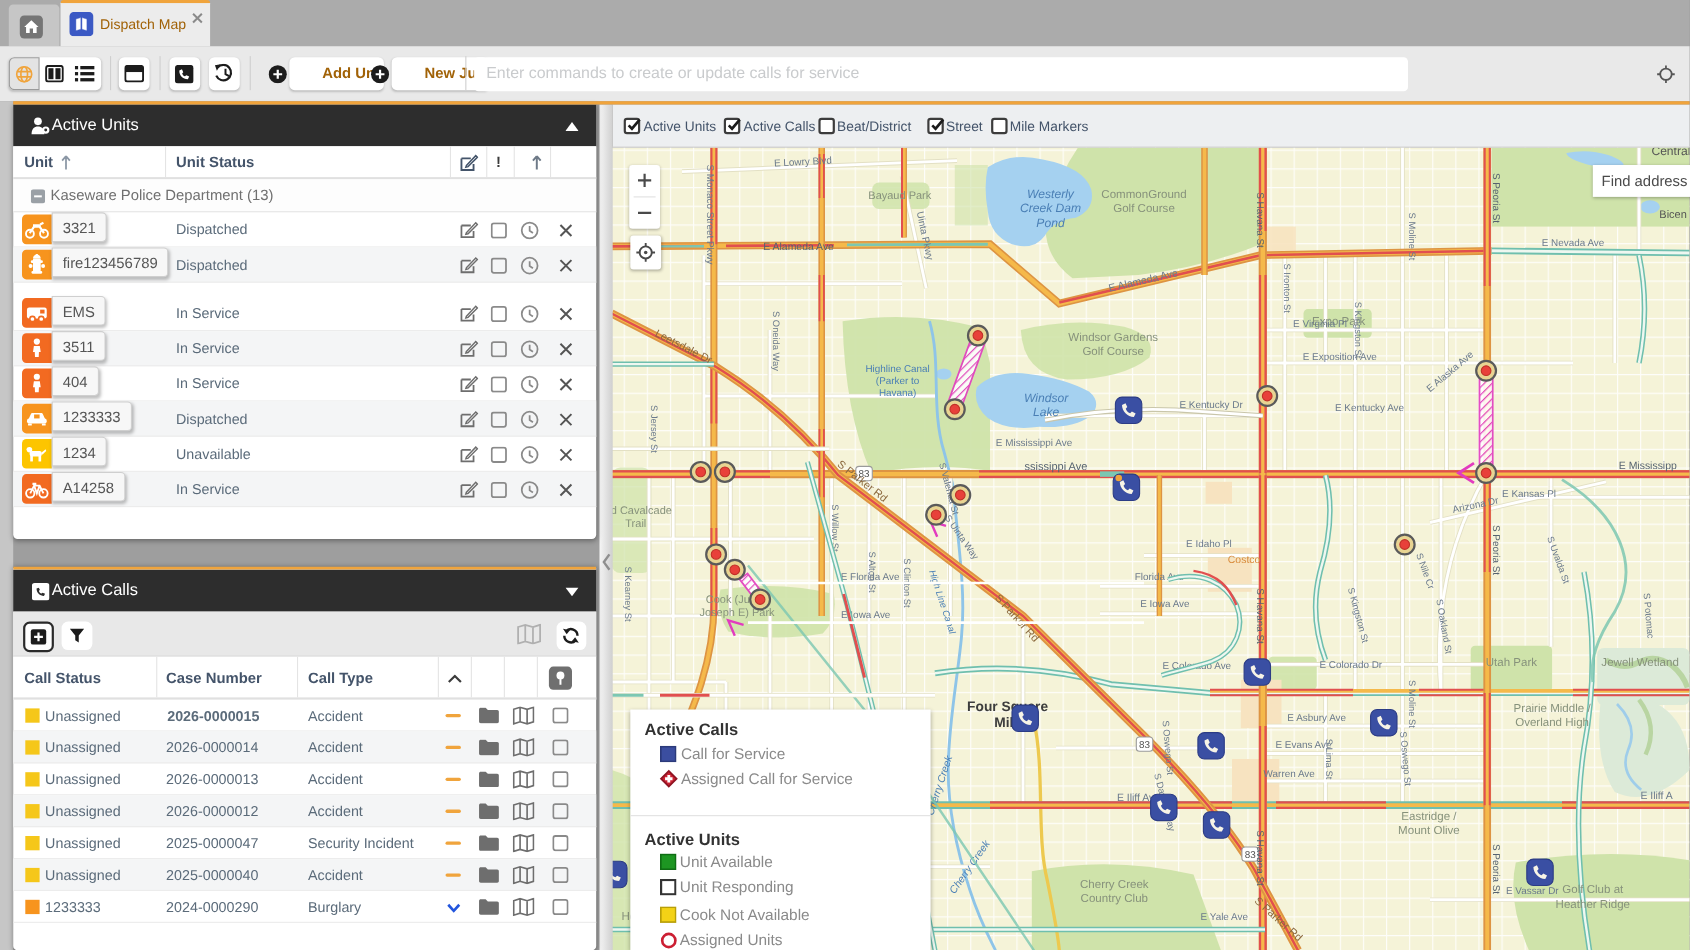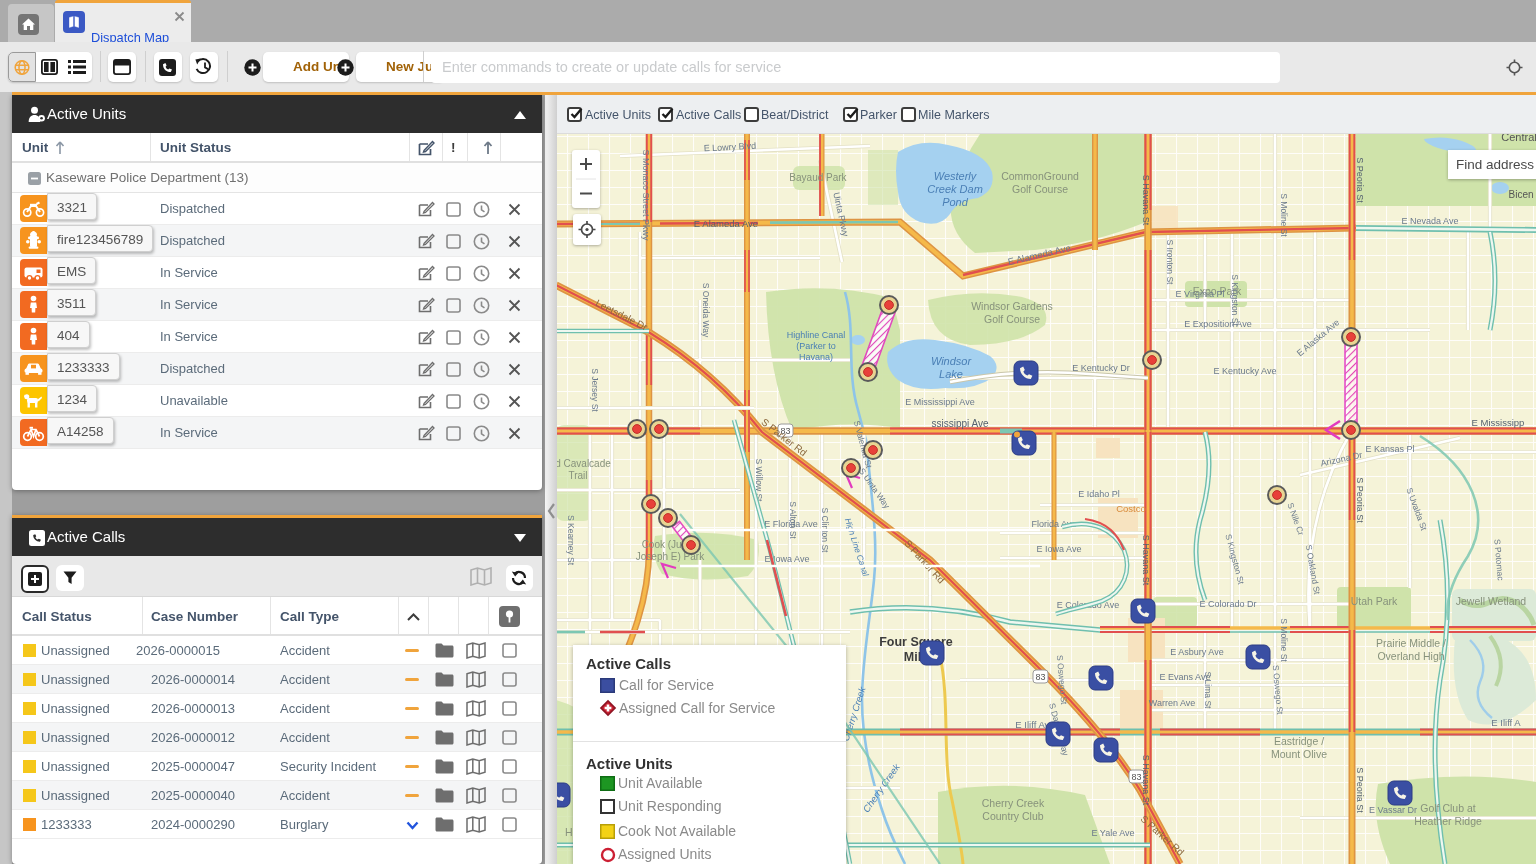--- a/index.html
+++ b/index.html
@@ -49,21 +49,21 @@
       <svg width="21" height="21" viewBox="0 0 21 21">
           <path d="M10.5 4.5 L17 10.5 H15.3 V16 H12 V12 H9 V16 H5.7 V10.5 H4 Z" fill="#fff"></path>
         </svg>
     </div>
   </div>
   <div id="activetab">
     <svg class="abs" style="left:8px;top:8px" width="22" height="22" viewBox="0 0 22 22">
         <rect width="22" height="22" rx="4" fill="#3b59c4"></rect>
         <path d="M5 6 L9.5 4.7 V15.3 L5 16.6 Z M10.5 4.7 L15 6 V16.6 L10.5 15.3 Z" fill="#fff" stroke="#3b59c4" stroke-width="0.4" transform="translate(1,0.3)"></path>
       </svg>
-    <span class="abs" style="left:36px;top:11px;font-size:12.8px;color:#1d4ed8;margin-top:16px;">Dispatch Map</span>
+    <span class="abs" style="left:36px;top:11px;font-size:12.8px;color:#a16207;">Dispatch Map</span>
     <svg class="abs" style="left:119px;top:8px" width="11" height="11" viewBox="0 0 11 11">
         <path d="M1.5 1.5 L9.5 9.5 M9.5 1.5 L1.5 9.5" stroke="#8a8a8a" stroke-width="1.8"></path>
       </svg>
   </div>
 </div>
 
 <div id="toolbar">
 
   <div class="abs" style="left:8px;top:10px;width:84px;height:30px;background:#fff;border-radius:5px;box-shadow:0 1px 2px rgba(0,0,0,0.18)"></div>
   <div class="abs" style="left:8px;top:10px;width:28px;height:30px;background:#e3e3e3;border:1px solid #9a9a9a;border-radius:5px 0 0 5px;"></div>
@@ -150,21 +150,21 @@
       </svg>
     </div>
   <div class="cblabel" style="left:119px">Active Calls</div>
   <div class="cb" style="left:187px"></div>
   <div class="cblabel" style="left:204px">Beat/District</div>
   <div class="cb" style="left:286px">
       <svg width="14" height="13" viewBox="0 0 14 13" style="position:absolute;left:0px;top:-1px">
         <path d="M2.5 6 L5.5 9 L12.5 0.8" stroke="#1c1c1c" stroke-width="2.4" fill="none"></path>
       </svg>
     </div>
-  <div class="cblabel" style="left:303px">Parker</div>
+  <div class="cblabel" style="left:303px">Street</div>
   <div class="cb" style="left:344px"></div>
   <div class="cblabel" style="left:361px">Mile Markers</div>
 </div>
 
 <div id="map">
     <svg width="980" height="730" viewBox="556 134 980 730" font-family="Liberation Sans, sans-serif">
 <defs>
         <pattern id="mesh" width="21" height="17" patternUnits="userSpaceOnUse">
           <rect width="21" height="17" fill="none"></rect>
           <path d="M0 0 H21 M0 0 V17" stroke="#ffffff" stroke-width="2.1" fill="none"></path>
@@ -718,21 +718,21 @@
         <path d="M1.5 4 H10 M1.5 4 V14.5 H12.5 V9" fill="none" stroke="#6e6e6e" stroke-width="1.6"></path>
         <path d="M6 10.5 L14.5 1.5 L16 3 L7.5 11.5 L5.5 12 Z" fill="none" stroke="#6e6e6e" stroke-width="1.3"></path>
       </svg><svg style="position:absolute;left:434px;top:9px" width="15" height="15" viewBox="0 0 15 15">
         <rect x="1" y="1" width="13" height="13" rx="2" fill="none" stroke="#8a8a8a" stroke-width="1.6"></rect>
       </svg><svg style="position:absolute;left:461px;top:8px" width="17" height="17" viewBox="0 0 17 17">
         <circle cx="8.5" cy="8.5" r="7.2" fill="none" stroke="#8a8a8a" stroke-width="1.6"></circle>
         <path d="M8.5 4.5 V8.8 L11.5 10.8" fill="none" stroke="#8a8a8a" stroke-width="1.6"></path>
       </svg><svg style="position:absolute;left:496px;top:10px" width="13" height="13" viewBox="0 0 13 13">
         <path d="M1.5 1.5 L11.5 11.5 M11.5 1.5 L1.5 11.5" stroke="#555" stroke-width="1.8"></path>
       </svg></div>
-  <div class="row" style="height:32px;"><span class="uicon" style="background:#f26a21;margin:2px 0 0 8px;"><svg width="27" height="27" viewBox="0 0 27 27">
+  <div class="row" style="height:32px;margin-top:12px;"><span class="uicon" style="background:#f26a21;margin:2px 0 0 8px;"><svg width="27" height="27" viewBox="0 0 27 27">
           <g fill="#fff">
             <rect x="4.5" y="8.5" width="18" height="10" rx="2"></rect>
           </g>
           <circle cx="9.5" cy="19" r="2.4" fill="#fff" stroke="#f26a21" stroke-width="1.4"></circle>
           <circle cx="17.5" cy="19" r="2.4" fill="#fff" stroke="#f26a21" stroke-width="1.4"></circle>
           <rect x="16.5" y="10.5" width="4" height="3.5" fill="#f26a21"></rect>
         </svg></span><span class="unitchip">EMS</span><span style="position:absolute;left:148px;top:8px;">In Service</span><svg style="position:absolute;left:406px;top:8px" width="17" height="16" viewBox="0 0 17 16">
         <path d="M1.5 4 H10 M1.5 4 V14.5 H12.5 V9" fill="none" stroke="#6e6e6e" stroke-width="1.6"></path>
         <path d="M6 10.5 L14.5 1.5 L16 3 L7.5 11.5 L5.5 12 Z" fill="none" stroke="#6e6e6e" stroke-width="1.3"></path>
       </svg><svg style="position:absolute;left:434px;top:9px" width="15" height="15" viewBox="0 0 15 15">
@@ -881,21 +881,21 @@
     <div style="position:absolute;left:487px;top:9px;width:21px;height:21px;background:#6f6f6f;border-radius:4px;">
         <svg width="21" height="21" viewBox="0 0 21 21">
           <circle cx="10.5" cy="8" r="3.6" fill="#fff"></circle>
           <rect x="9.6" y="10.5" width="1.8" height="6" fill="#fff"></rect>
         </svg>
       </div>
   </div>
   <div class="row" style="height:29px;">
       <div style="position:absolute;left:11px;top:8px;width:13px;height:13px;background:#f5c71a;"></div>
       <span style="position:absolute;left:29px;top:7px;">Unassigned</span>
-      <span style="position:absolute;left:124px;top:7px;">2026-0000015</span>
+      <span style="position:absolute;left:140px;top:7px;font-weight:bold;">2026-0000015</span>
       <span style="position:absolute;left:268px;top:7px;">Accident</span>
       <div style="position:absolute;left:393px;top:13px;width:14px;height:3.4px;background:#f0a43c;border-radius:2px;"></div>
       <svg style="position:absolute;left:423px;top:7px" width="19" height="15" viewBox="0 0 19 15">
         <path d="M0.5 2 C0.5 1 1.2 0.5 2 0.5 H6.5 L8.5 2.5 H17 C17.9 2.5 18.5 3.2 18.5 4 V13 C18.5 13.9 17.9 14.5 17 14.5 H2 C1.2 14.5 0.5 13.9 0.5 13 Z" fill="#6e6e6e"></path>
       </svg>
       <svg style="position:absolute;left:454px;top:6px" width="20" height="17" viewBox="0 0 20 17">
         <path d="M1 2.8 L6.8 1 L13.2 2.8 L19 1 V14.2 L13.2 16 L6.8 14.2 L1 16 Z M6.8 1 V14.2 M13.2 2.8 V16" fill="none" stroke="#6e6e6e" stroke-width="1.5"></path>
       </svg>
       <svg style="position:absolute;left:490px;top:7px" width="15" height="15" viewBox="0 0 15 15">
         <rect x="1" y="1" width="13" height="13" rx="2" fill="none" stroke="#8a8a8a" stroke-width="1.6"></rect>

